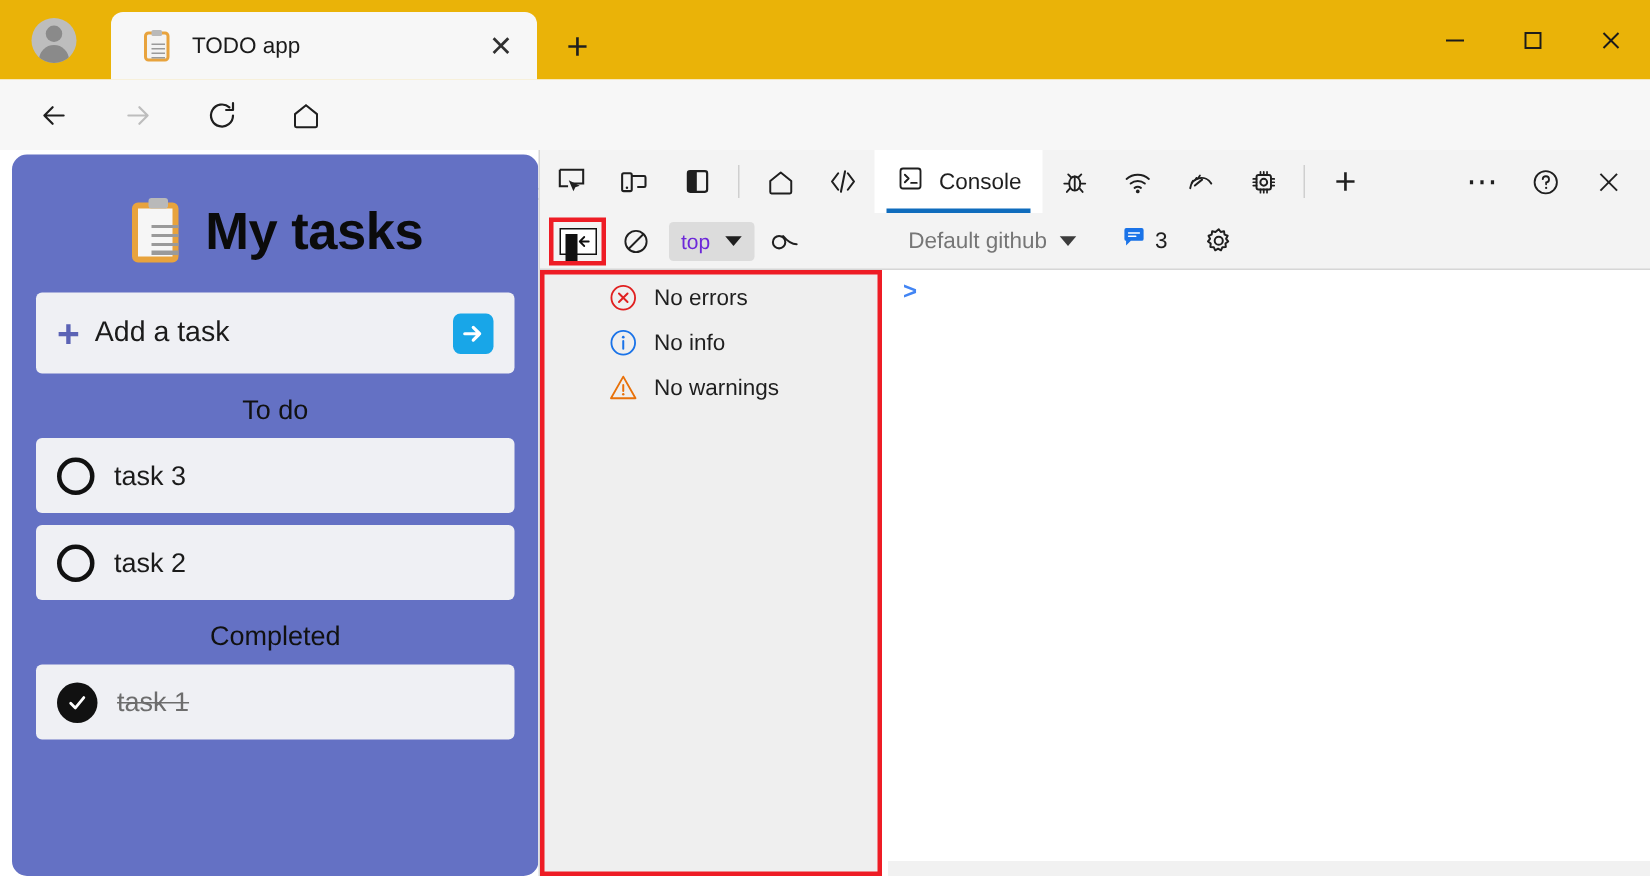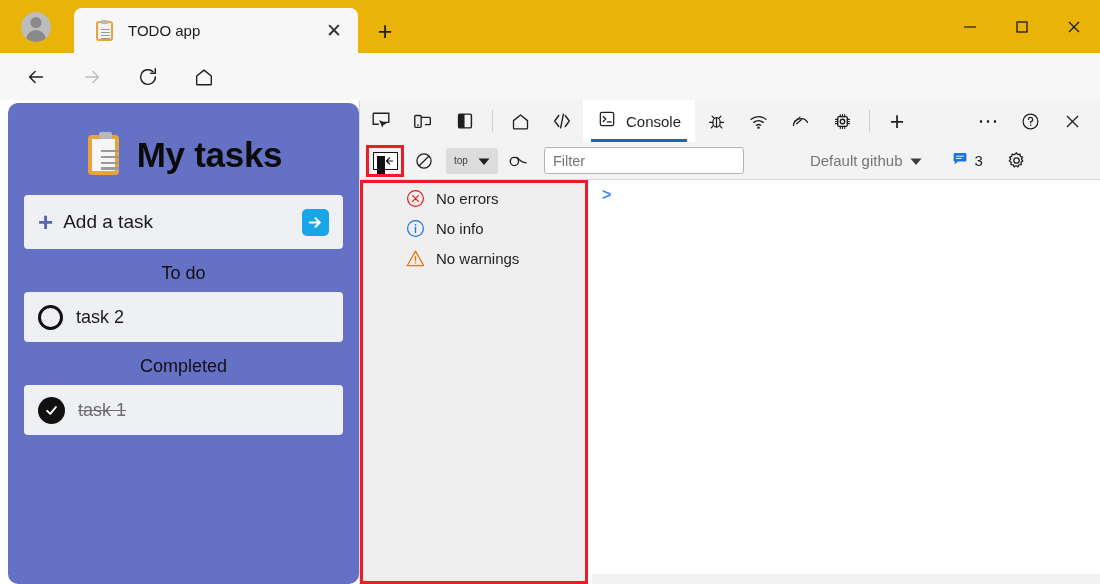--- a/index.html
+++ b/index.html
@@ -182,21 +182,21 @@
     justify-content:flex-end; padding-right:2px; background:#fff;
   }
   .sb-glyph::before{
     content:""; position:absolute; left:8px; top:8px; width:8px; height:18px; background:#111;
   }
   .tb-ic { width:32px; height:32px; display:flex; align-items:center; justify-content:center; color:#1f1f1f; flex:none; }
   .ctx-select {
     height:26px; background:#dcdcdc; border-radius:3px; display:flex; align-items:center;
     padding:0 8px; gap:10px; flex:none; margin-left:2px;
   }
-  .ctx-label { font-size:10px; color:#404040; }
+  .ctx-label { font-size:14px; color:#6d28d9; }
   .filter-box {
     width:200px; height:27px; background:#fff; border:1px solid #b3b3b3; border-radius:3px;
     display:flex; align-items:center; padding:0 8px; margin-left:6px; flex:none;
   }
   .filter-box span { font-size:14.5px; color:#767676; }
   .levels { display:flex; align-items:center; gap:8px; margin-left:62px; flex:none; }
   .levels-label { font-size:15px; color:#767676; }
   .msgcount { display:flex; align-items:center; gap:6px; margin-left:26px; flex:none; }
   .msgcount-num { font-size:15px; color:#1f1f1f; }
 
@@ -339,20 +339,24 @@
         <span class="go-btn">
           <svg width="17" height="17" viewBox="0 0 24 24">
               <path d="M4 12h14M12 6l6 6-6 6" fill="none" stroke="#fff" stroke-width="3" stroke-linecap="round" stroke-linejoin="round"></path>
             </svg>
         </span>
       </div>
 
       <div class="section-label">To do</div>
       <div class="task-row">
         <span class="circle-cb"></span>
+        <span class="task-text">task 3</span>
+      </div>
+      <div class="task-row">
+        <span class="circle-cb"></span>
         <span class="task-text">task 2</span>
       </div>
 
       <div class="section-label">Completed</div>
       <div class="task-row">
         <span class="filled-cb">
           <svg width="15" height="15" viewBox="0 0 24 24">
               <path d="M5 12.5l5 5 9-11" fill="none" stroke="#fff" stroke-width="3" stroke-linecap="round" stroke-linejoin="round"></path>
             </svg>
         </span>
@@ -485,23 +489,20 @@
         </span>
       </div>
 
       <div class="tb-ic">
         <svg width="22" height="18" viewBox="0 0 24 20">
             <path d="M21 12c-4 0-7.5-3-10-6" fill="none" stroke="#1f1f1f" stroke-width="1.5" stroke-linecap="round"></path>
             <circle cx="8" cy="10.5" r="4.6" fill="none" stroke="#1f1f1f" stroke-width="1.5"></circle>
           </svg>
       </div>
 
-      <div class="filter-box">
-        <span>Filter</span>
-      </div>
 
       <div class="levels">
         <span class="levels-label">Default github</span>
         <span>
           <svg width="12" height="9" viewBox="0 0 12 9">
               <path d="M0.5 1.5h11L6 8z" fill="#3c3c3c"></path>
             </svg>
         </span>
       </div>
 

